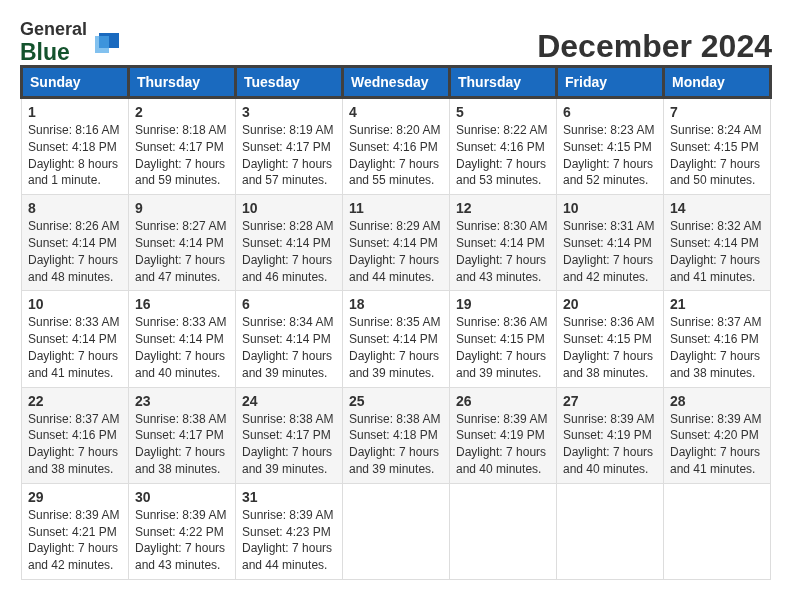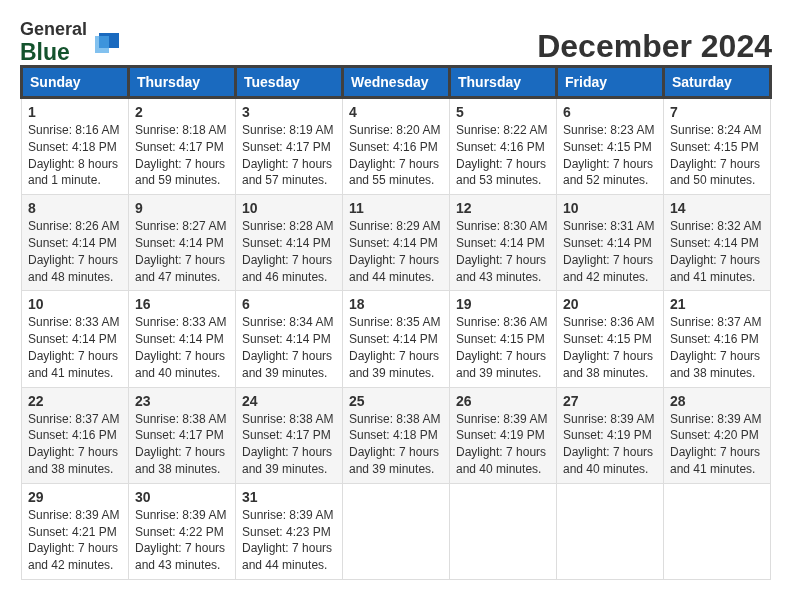--- a/index.html
+++ b/index.html
@@ -112,21 +112,21 @@
 
 <table class="calendar">
   <thead>
     <tr>
     <th>Sunday</th>
         <th>Thursday</th>
         <th>Tuesday</th>
         <th>Wednesday</th>
         <th>Thursday</th>
         <th>Friday</th>
-        <th>Saturday</th>
+        <th>Monday</th>
       </tr>
   </thead>
   <tbody id="calendar-body">
   <tr>
         <td>
           <span class="day-number">1</span>
           <div class="day-info">Sunrise: 8:16 AM<br>Sunset: 4:18 PM<br>Daylight: 8 hours<br>and 1 minute.</div>
         </td>
         <td>
           <span class="day-number">2</span>

